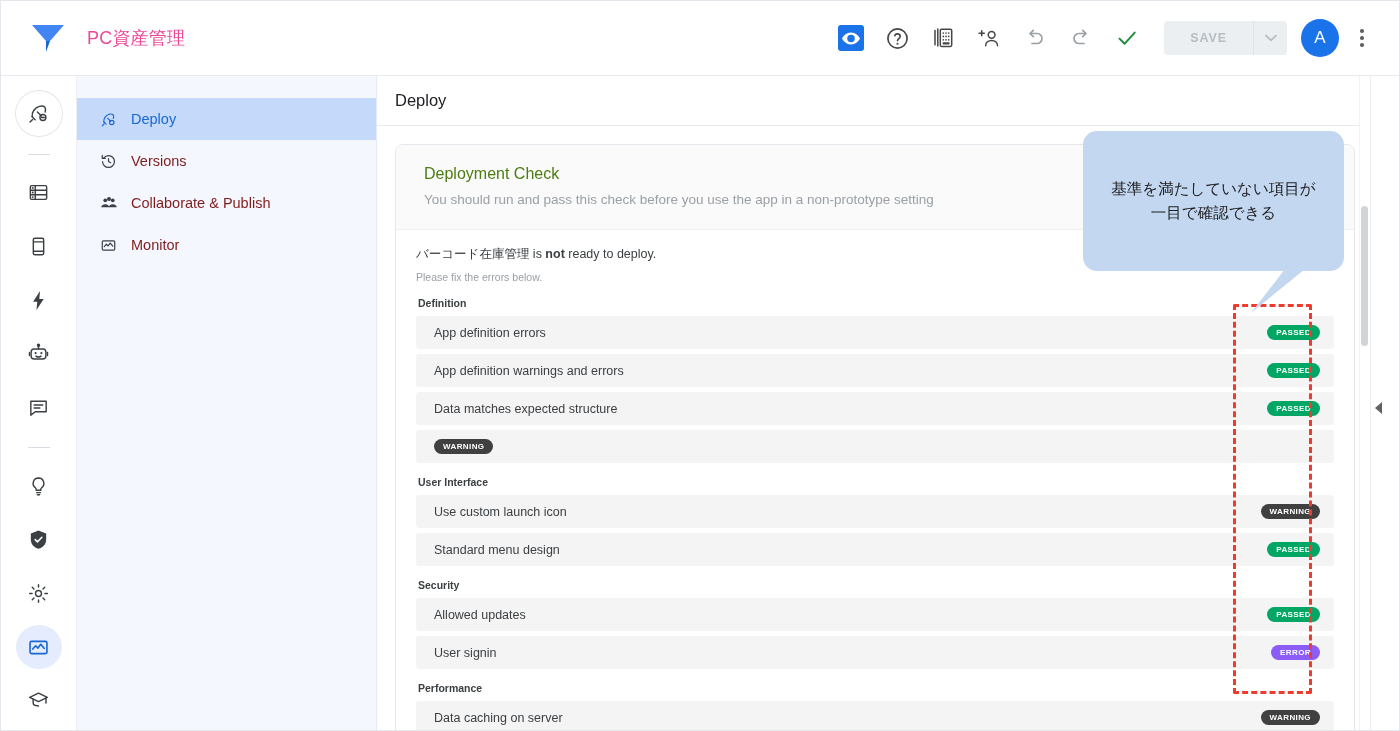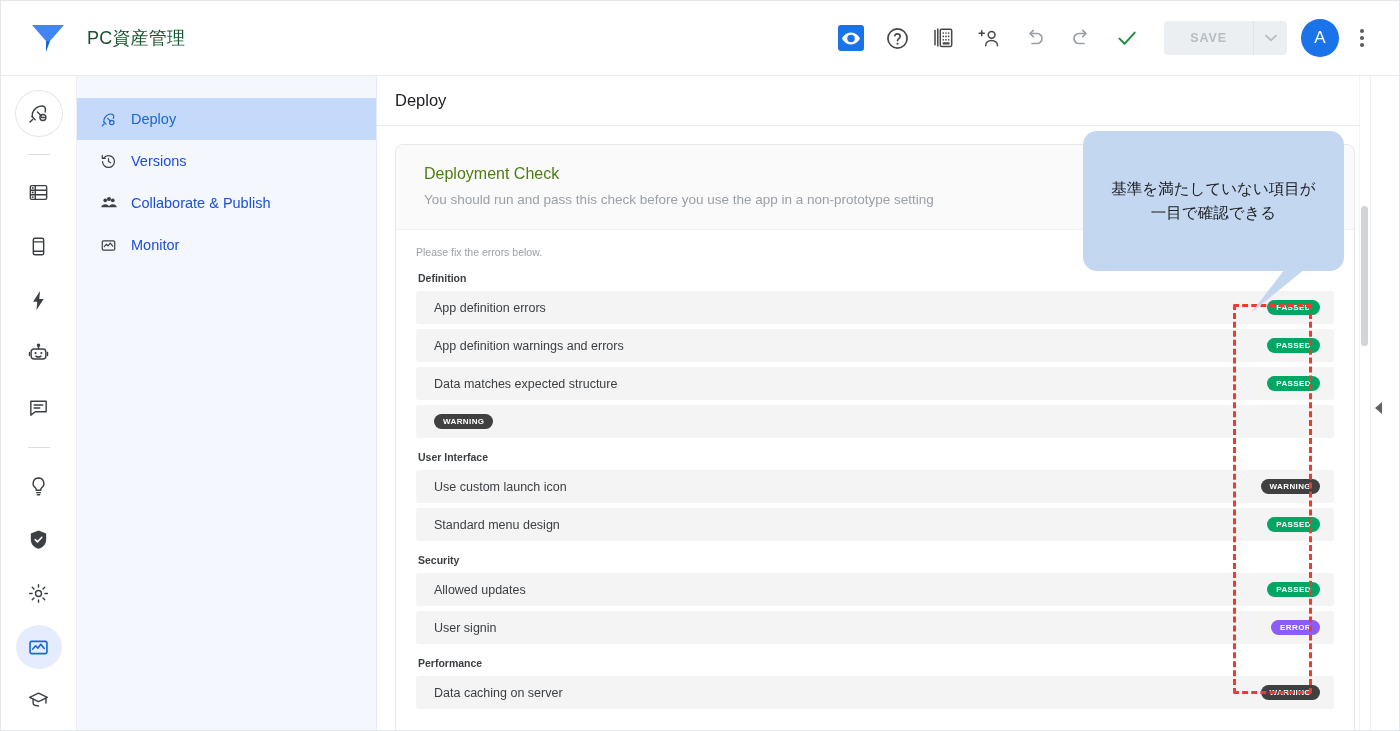--- a/index.html
+++ b/index.html
@@ -36,21 +36,21 @@
   }
   .brand {
     display: flex;
     align-items: center;
     gap: 22px;
     padding-left: 30px;
   }
   .logo-mark { width: 34px; height: 30px; display: block; }
   .app-title {
     font-size: 18px;
-    color: #14532d;
+    color: #ec4899;
     letter-spacing: .2px;
     white-space: nowrap;
   }
   .topbar-actions {
     margin-left: auto;
     display: flex;
     align-items: center;
     gap: 0px;
     padding-right: 22px;
   }
@@ -166,21 +166,21 @@
     padding: 20px 0 0 22px;
   }
   .manage-list { margin-top: 22px; }
   .manage-item {
     height: 42px;
     display: flex;
     align-items: center;
     gap: 13px;
     padding-left: 22px;
     font-size: 14.5px;
-    color: #1d4ed8;
+    color: #7f1d1d;
     cursor: pointer;
   }
   .manage-item.selected {
     background: #c5dafb;
     color: #1967d2;
   }
   .manage-item .mi-ico { width: 19px; height: 19px; display:flex; align-items:center; justify-content:center; }
 
   
   .main {
@@ -629,20 +629,23 @@
       <h1>Deploy</h1>
     </div>
 
     <div class="main-body">
       <div class="card">
         <div class="card-head">
           <h2>Deployment Check</h2>
           <p>You should run and pass this check before you use the app in a non-prototype setting</p>
         </div>
         <div class="card-body">
+          <div class="ready-line">
+            <span>バーコード在庫管理 is </span><b>not</b><span> ready to deploy.</span>
+          </div>
           <div class="fix-line">Please fix the errors below.</div>
 
           <div class="group-title">Definition</div>
           <div class="check-row">
             <span class="check-label">App definition errors</span>
             <span class="badge passed">PASSED</span>
           </div>
           <div class="check-row">
             <span class="check-label">App definition warnings and errors</span>
             <span class="badge passed">PASSED</span>

